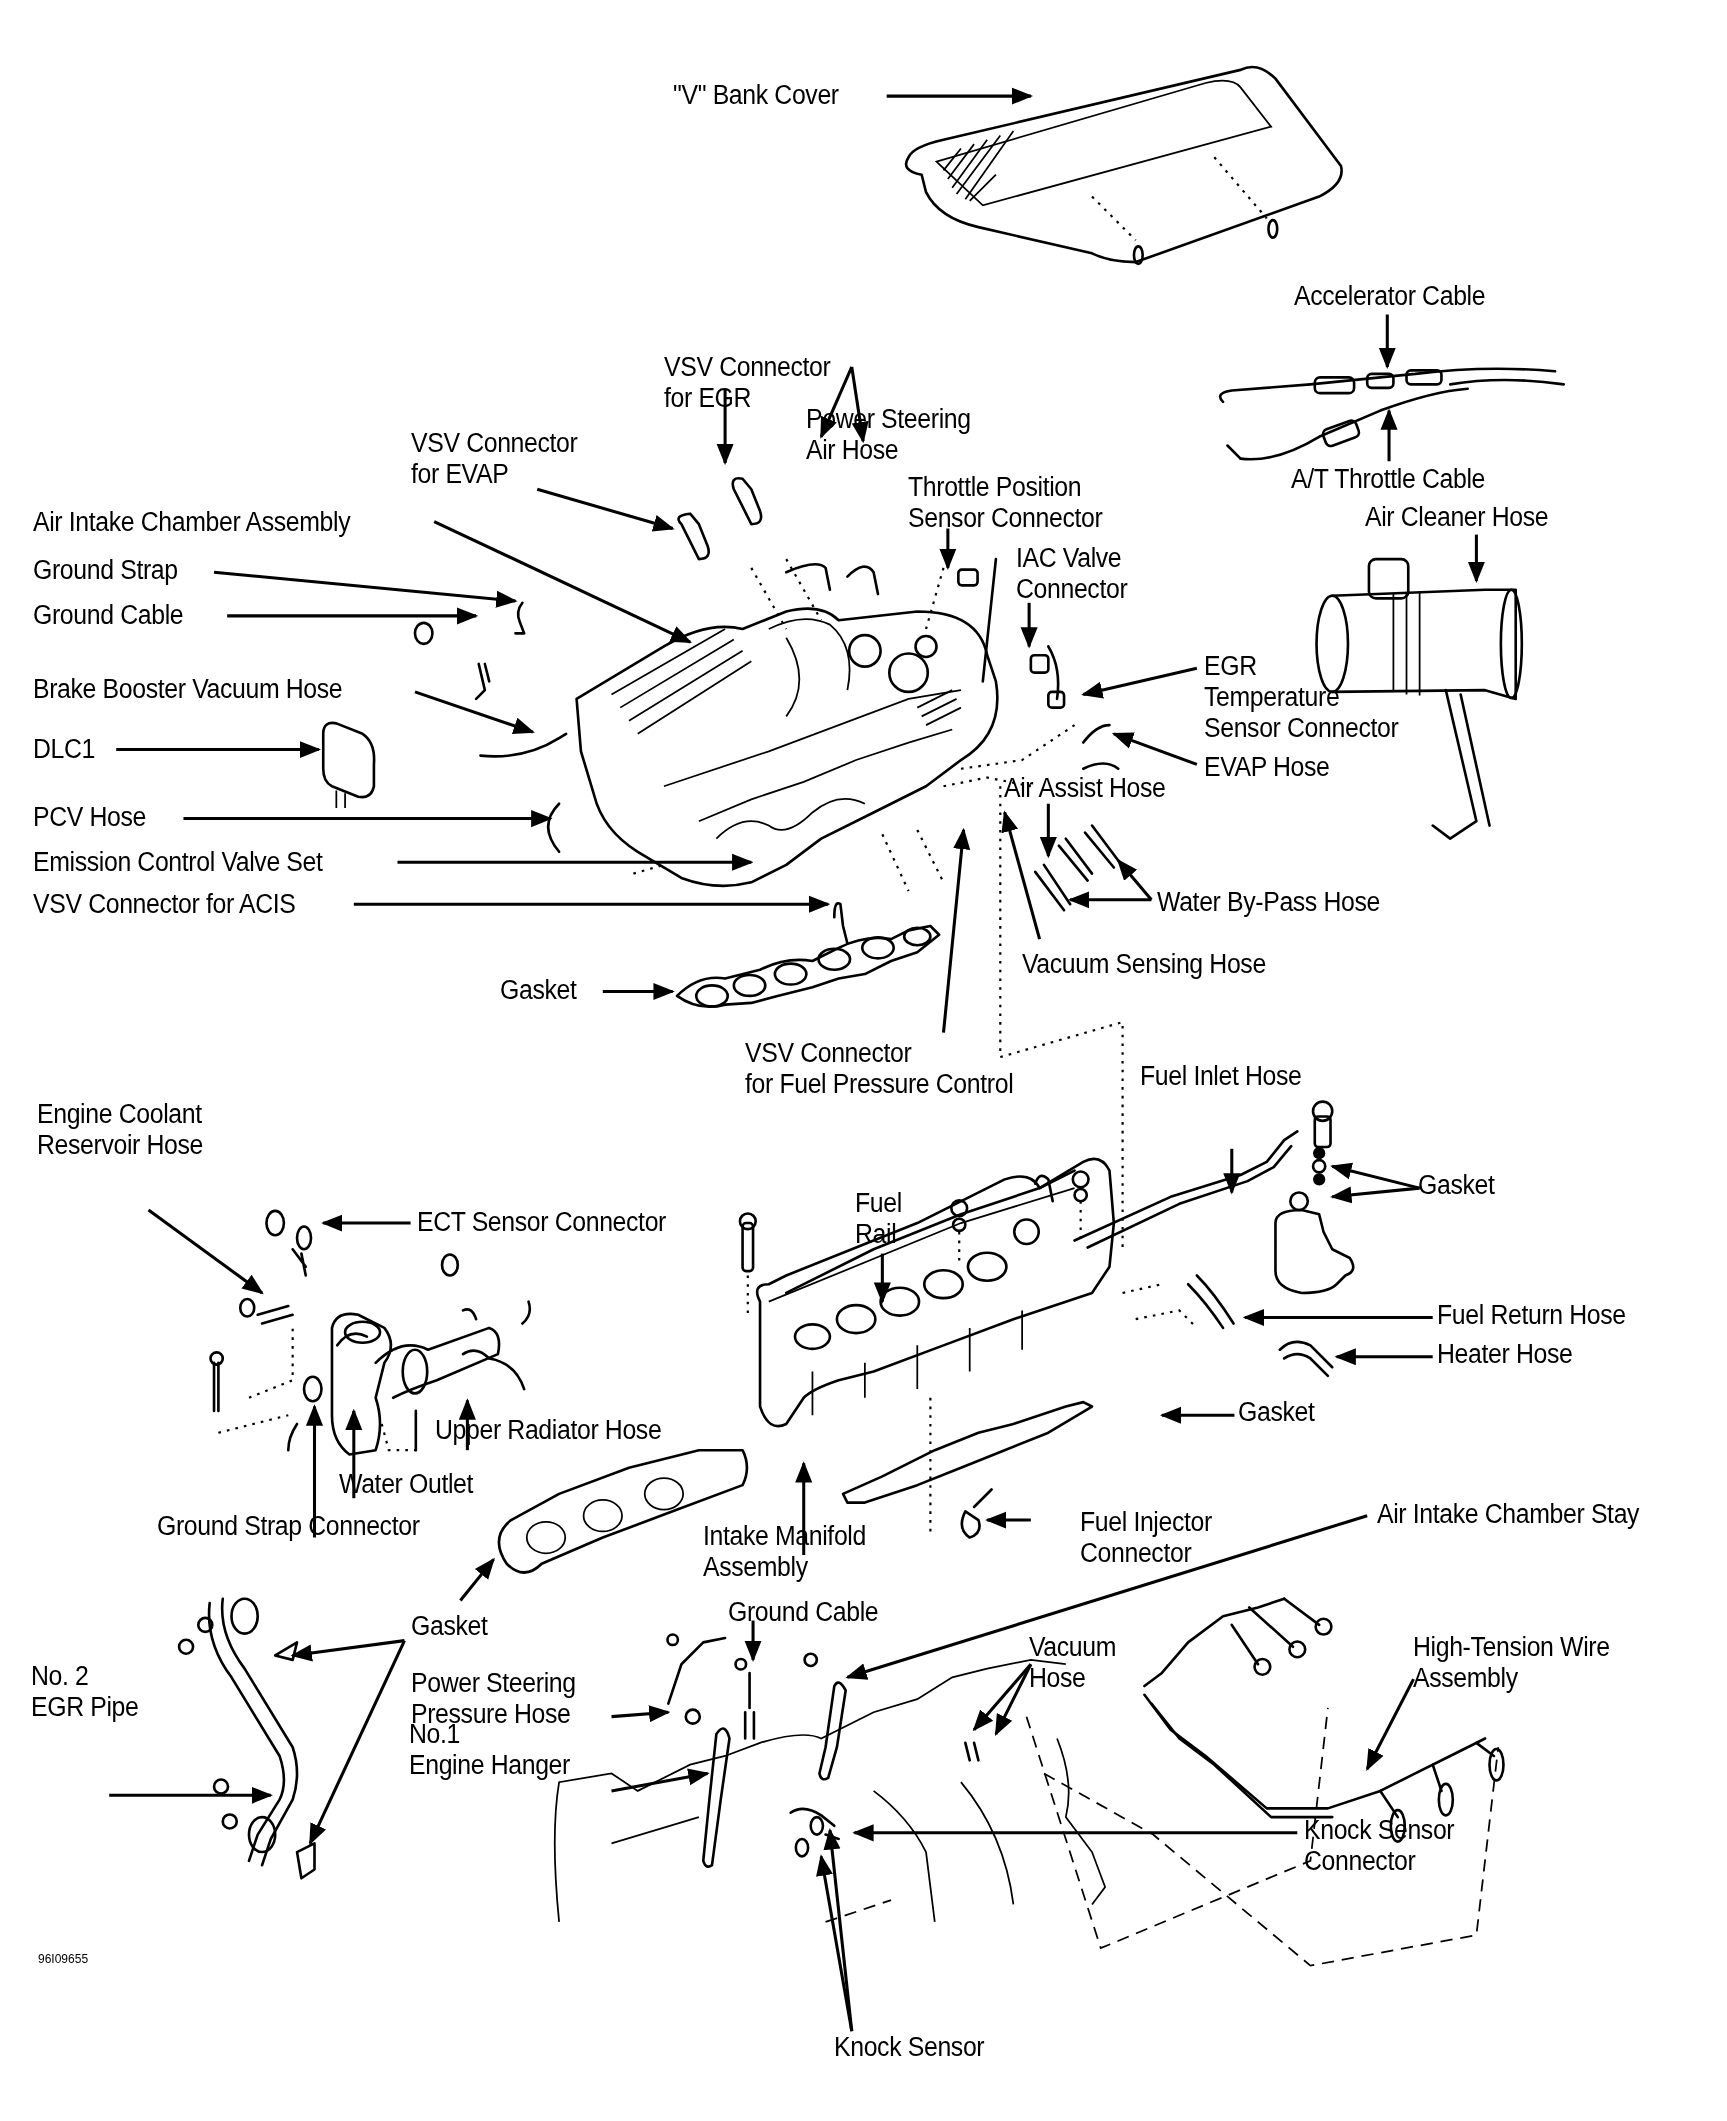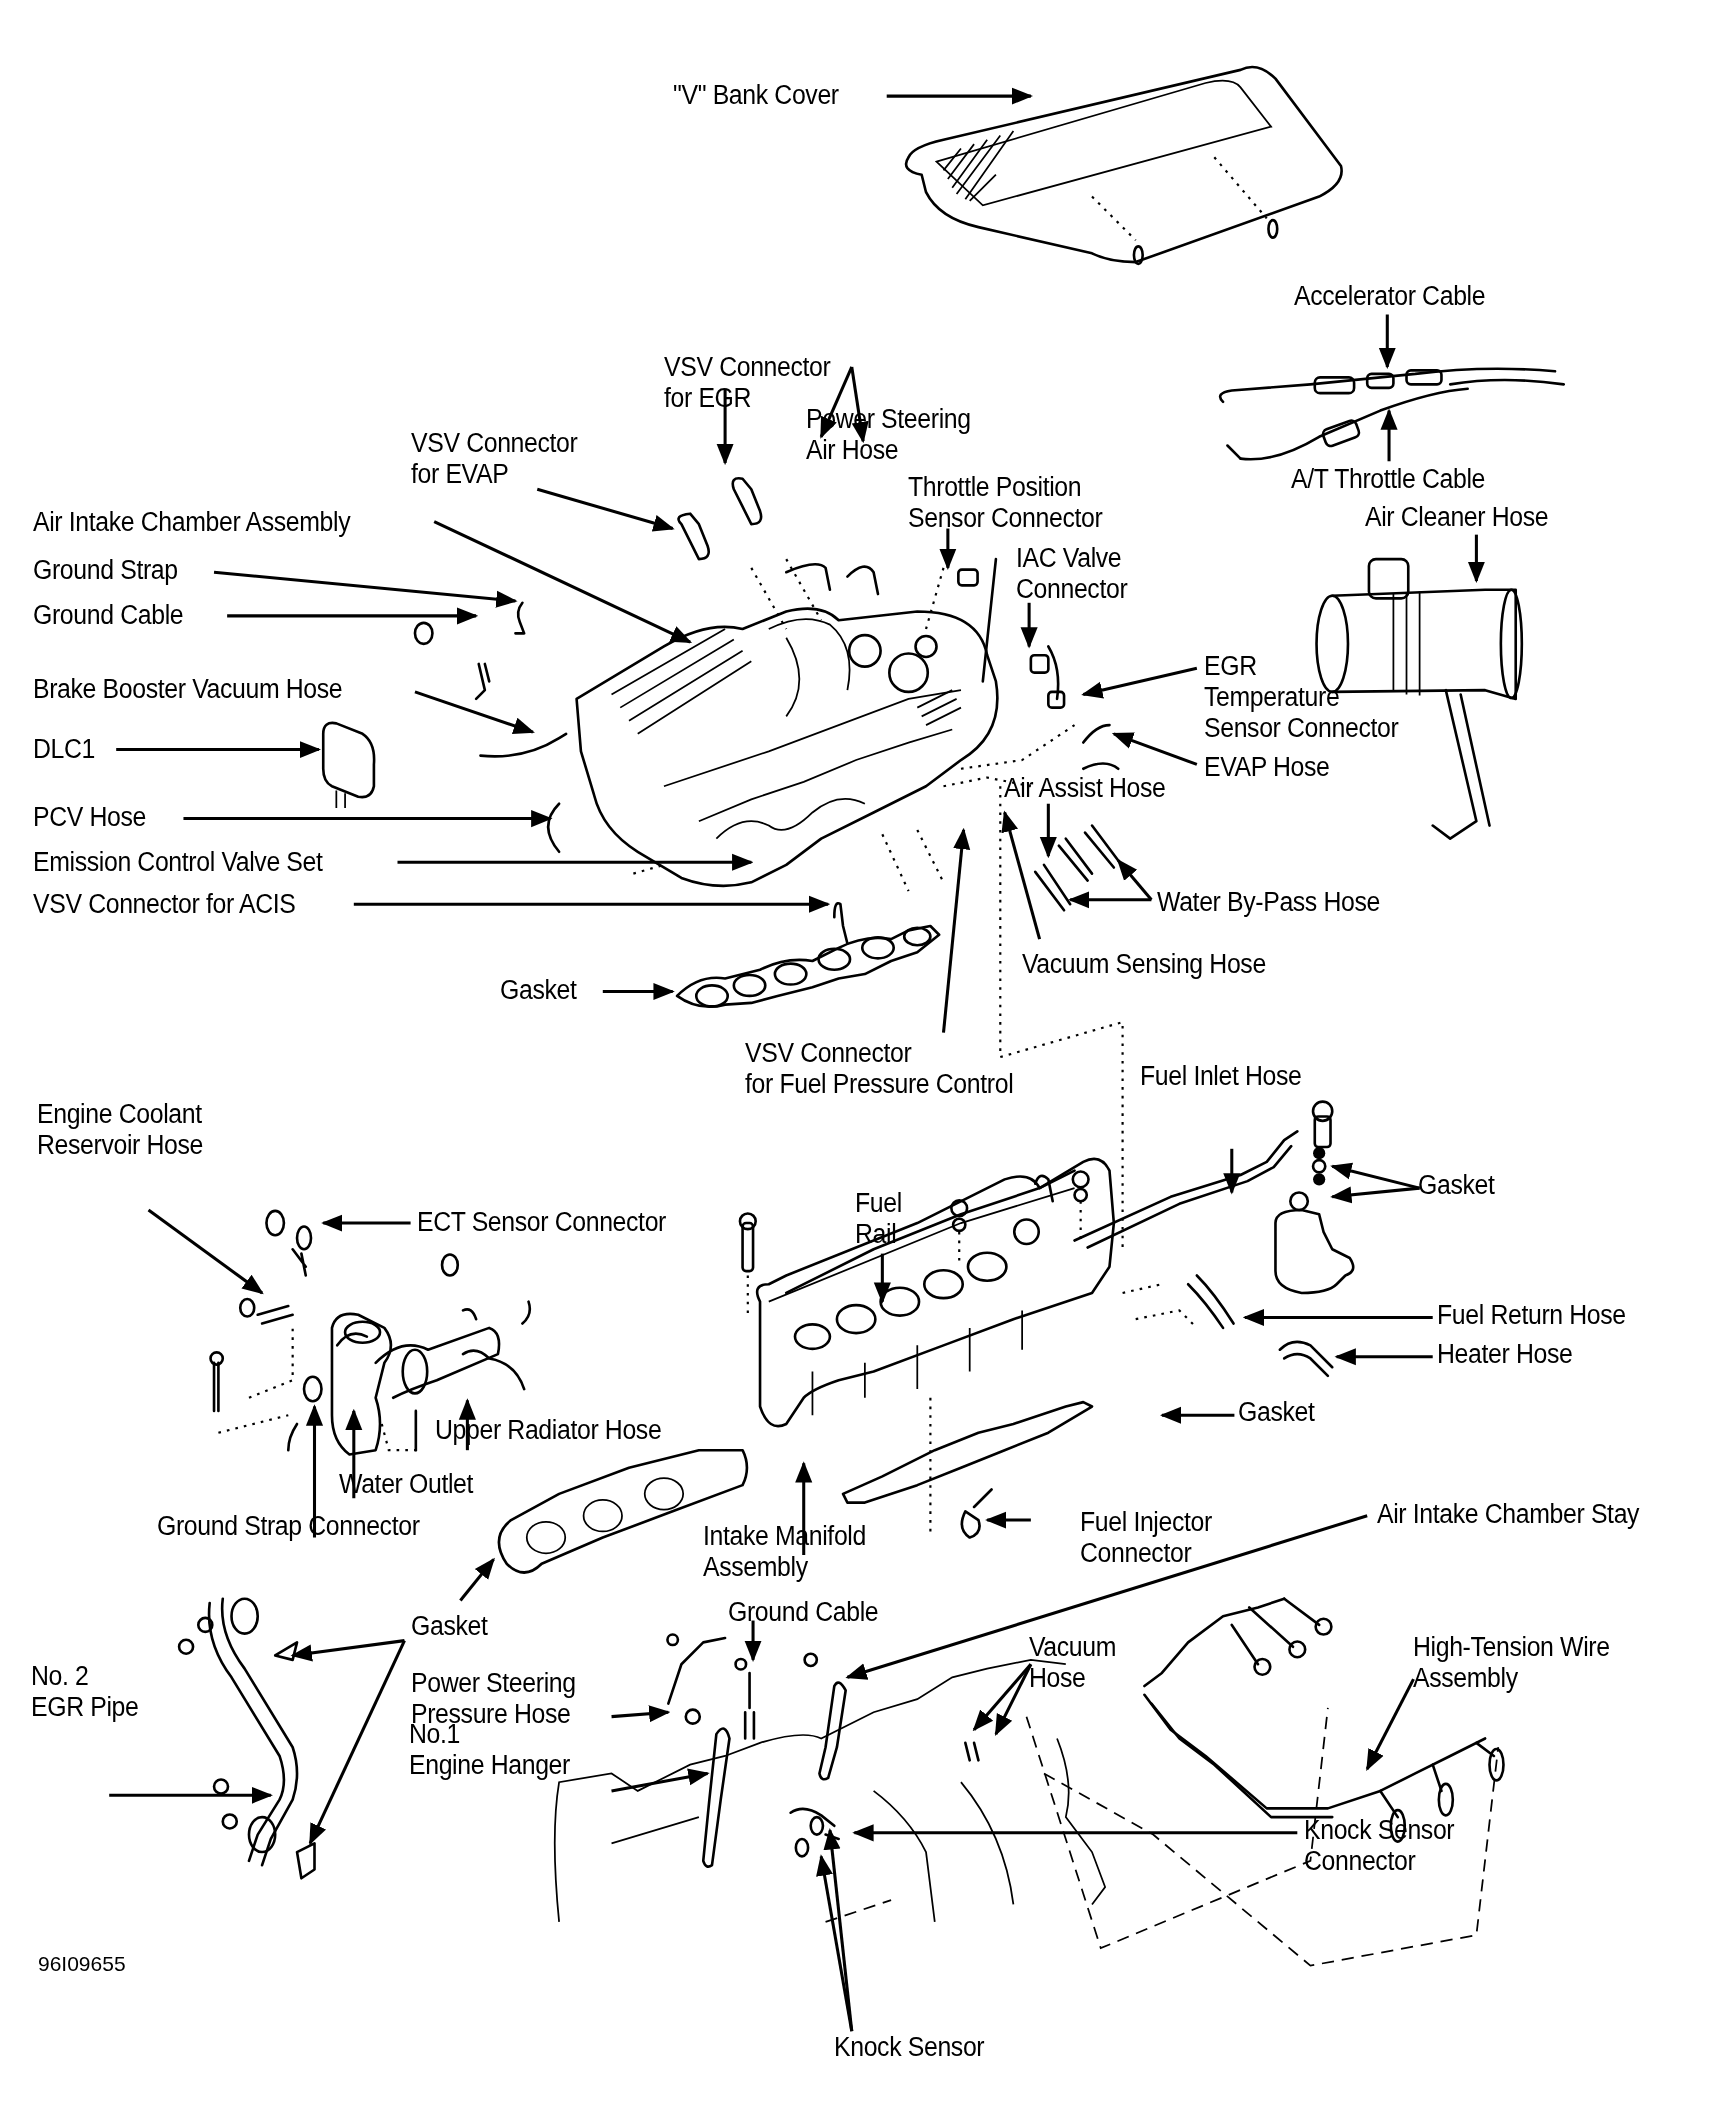--- a/index.html
+++ b/index.html
@@ -1,20 +1,20 @@
 <!DOCTYPE html>
 <html style="font-size:14px"><head>
 <meta charset="utf-8">
 <style>
   html, body { margin: 0; padding: 0; background: #ffffff; }
   body { width: 1728px; height: 2122px; position: relative; overflow: hidden;
          font-family: "Liberation Sans", sans-serif; color: #000; }
   #art { position: absolute; left: 0; top: 0; width: 1728px; height: 2122px; }
   .lbl { position: absolute; font-size: 27px; line-height: 31px; white-space: pre; letter-spacing: -0.4px; transform: scaleX(0.92); transform-origin: left top; }
-  .fig-id { position: absolute; font-size: 21px; left: 38px; top: 1952px; }
+  .fig-id { position: absolute; font-size: 12px; left: 38px; top: 1952px; }
   svg .part { fill: none; stroke: #000; stroke-width: 3; stroke-linejoin: round; stroke-linecap: round; }
   svg .thin { fill: none; stroke: #000; stroke-width: 2; }
   svg .dot { fill: none; stroke: #000; stroke-width: 2.5; stroke-dasharray: 3 7; }
   svg .dash { fill: none; stroke: #000; stroke-width: 2; stroke-dasharray: 14 9; }
   svg .leader { fill: none; stroke: #000; stroke-width: 3.5; }
   svg .hatch { fill: none; stroke: #000; stroke-width: 2; }
 </style>
 </head>
 <body>
 

